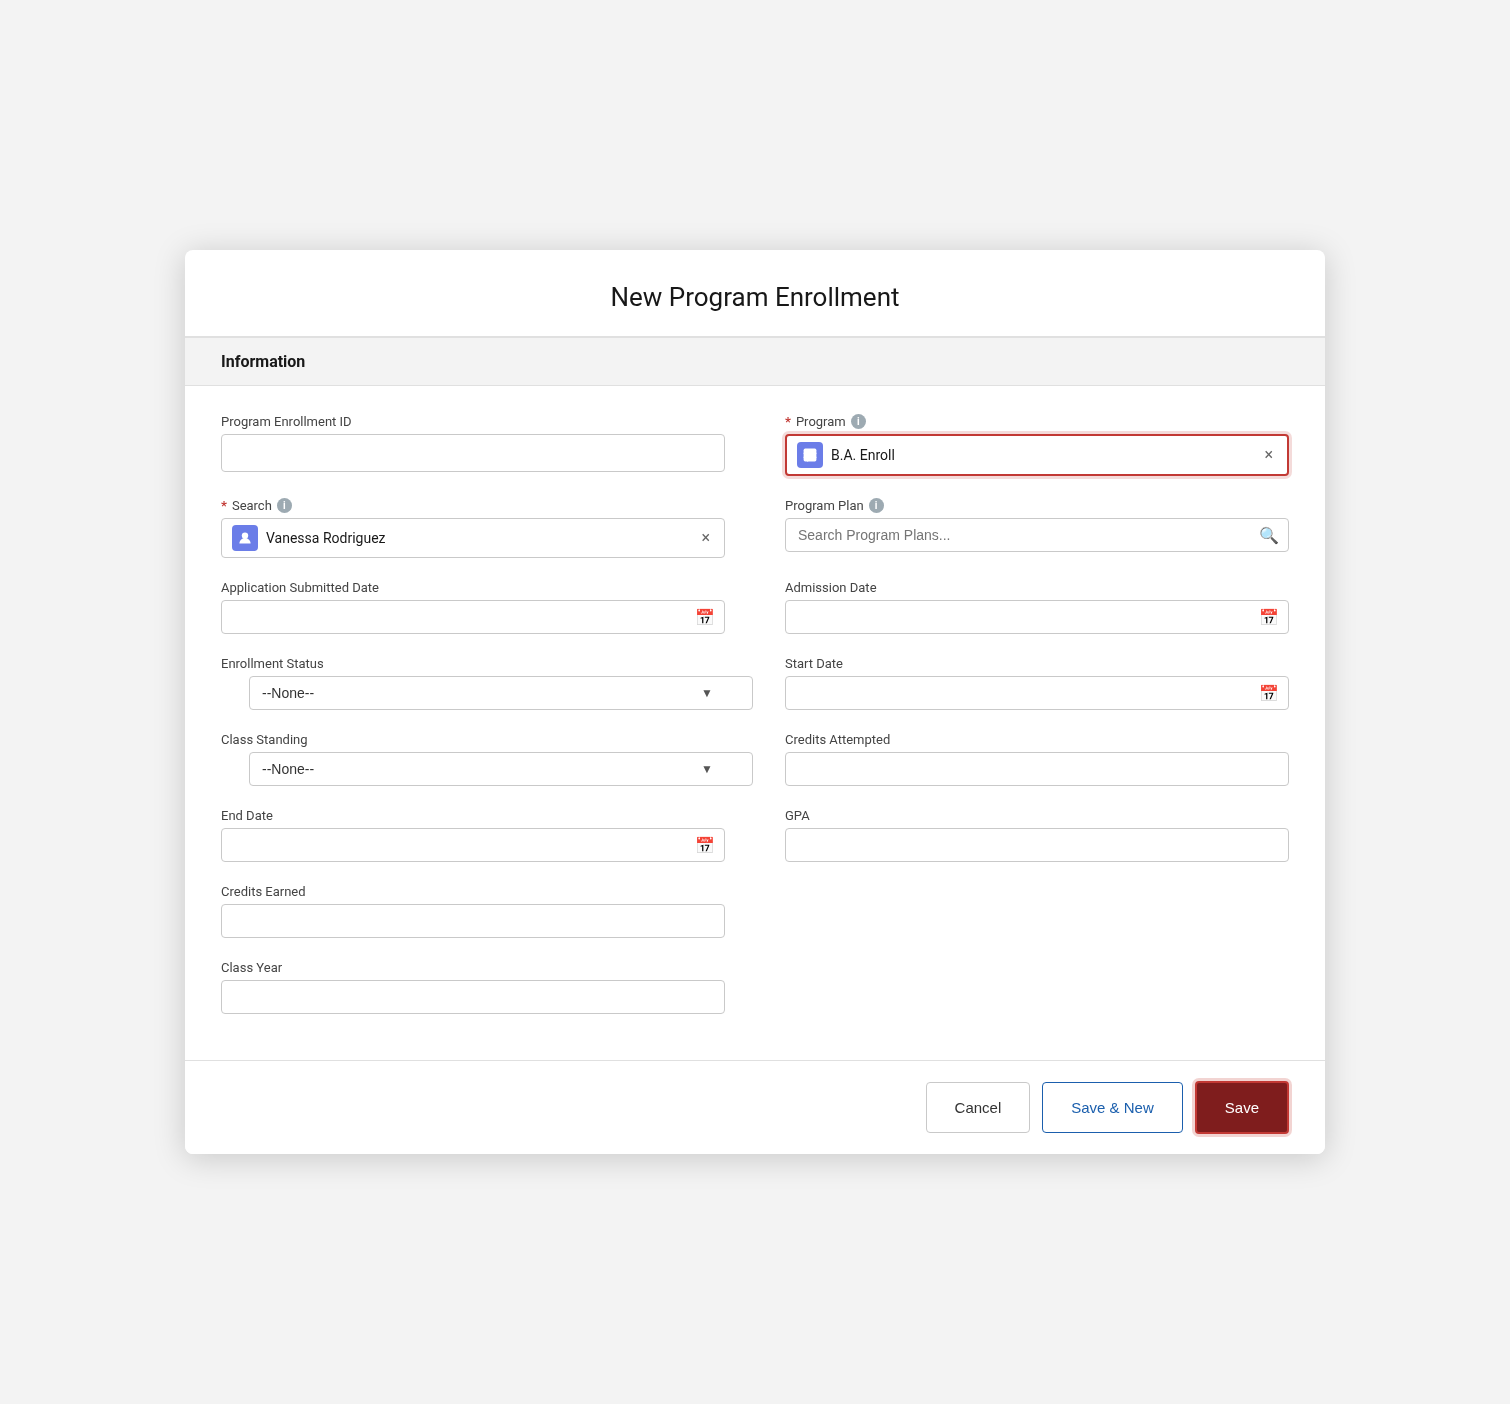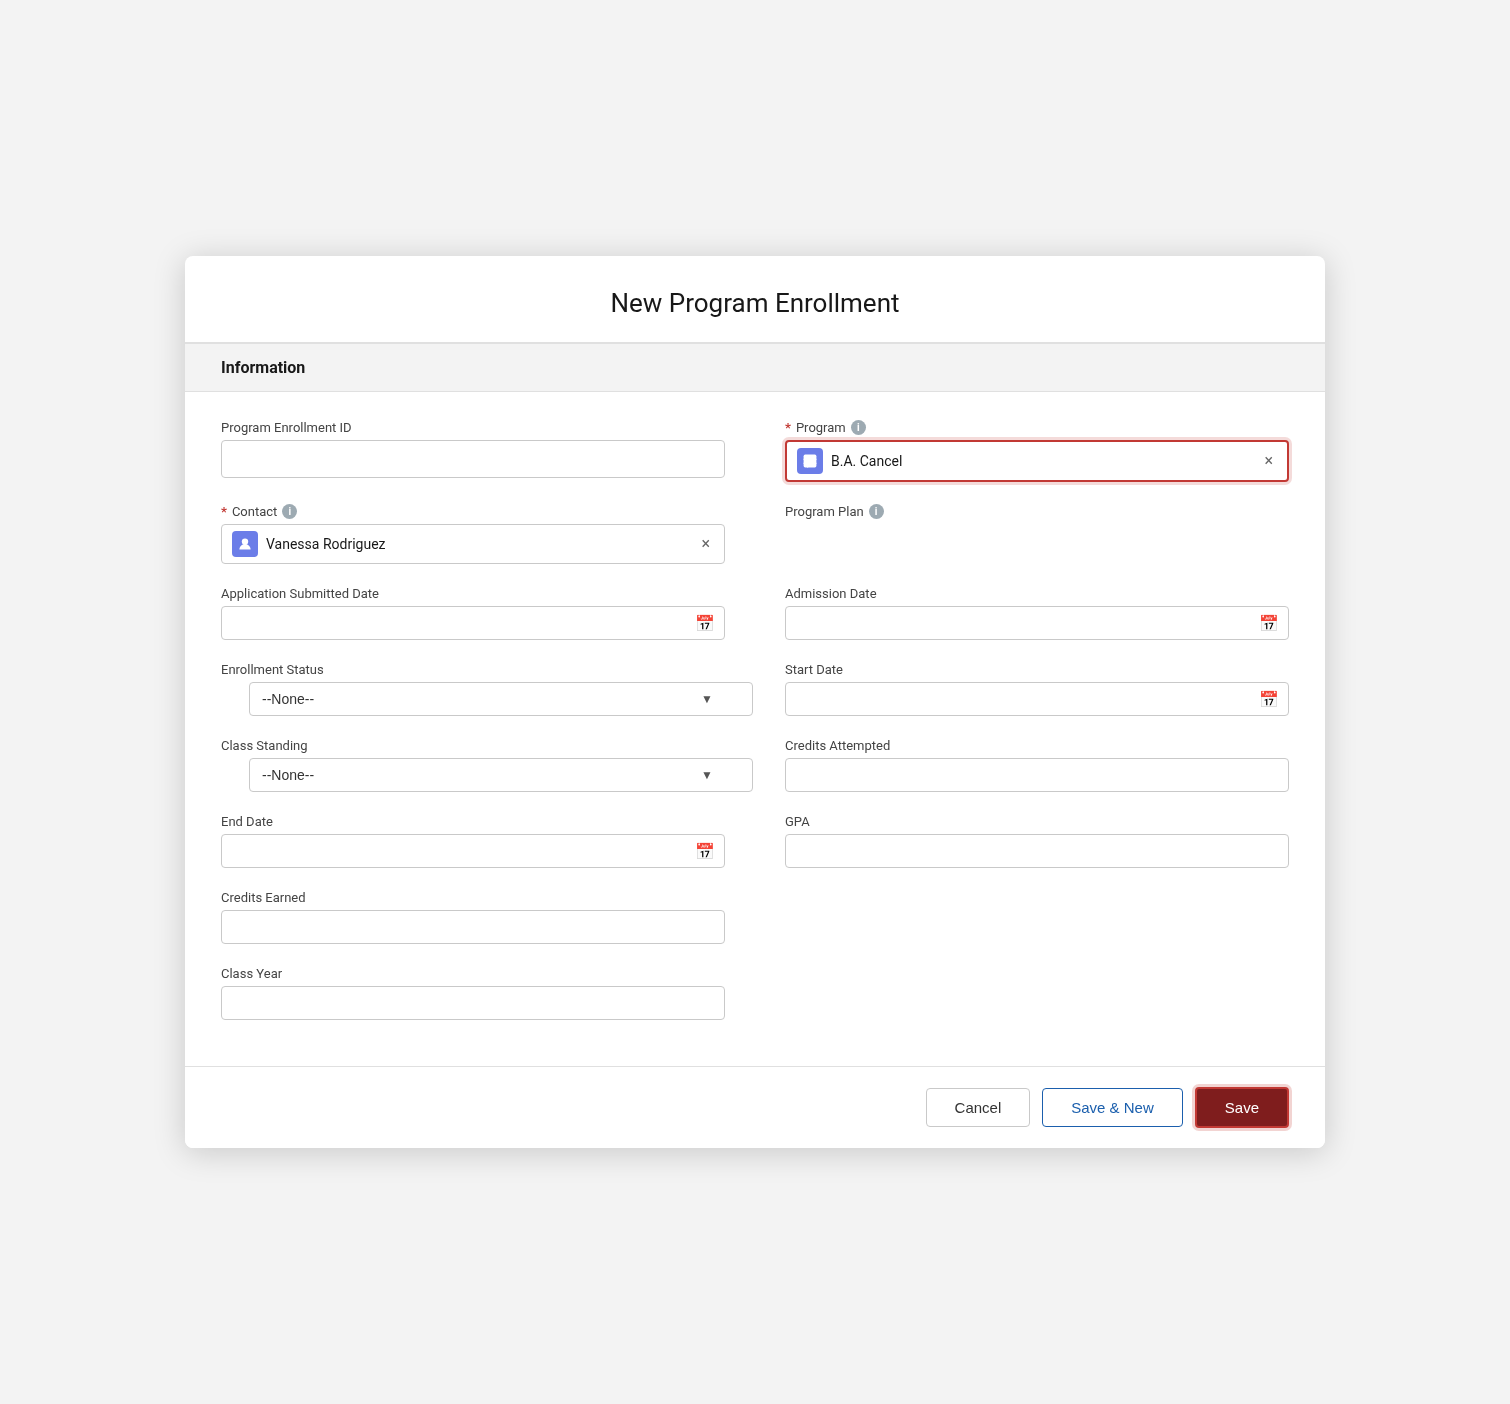--- a/index.html
+++ b/index.html
@@ -207,21 +207,21 @@
     .modal-footer {
       border-top: 1px solid #e0e0e0;
       padding: 20px 36px;
       display: flex;
       justify-content: flex-end;
       align-items: center;
       gap: 12px;
       background: #fff;
     }
     .btn {
-      padding: 10px 28px;
+      padding: 16px 28px;
       border-radius: 4px;
       font-size: 15px;
       font-weight: 500;
       cursor: pointer;
       border: 1px solid #c9c9c9;
       background: #fff;
       color: #333;
       transition: background 0.15s;
     }
     .btn-save-new {
@@ -274,48 +274,52 @@
         </div>
         <div class="lookup-field highlighted">
           <span class="lookup-icon">
             <svg viewBox="0 0 20 20">
                 <rect x="2" y="2" width="16" height="16" rx="2"></rect>
                 <line x1="2" y1="8" x2="18" y2="8" stroke="#fff" stroke-width="1.5"></line>
                 <line x1="2" y1="13" x2="18" y2="13" stroke="#fff" stroke-width="1.5"></line>
                 <line x1="7" y1="8" x2="7" y2="18" stroke="#fff" stroke-width="1.5"></line>
               </svg>
           </span>
-          <span class="lookup-value">B.A. Cancel</span>
+          <span class="lookup-value">B.A. Enroll</span>
           <span class="lookup-clear">×</span>
         </div>
       </div>
 
       <div class="form-group">
         <div class="form-label">
           <span class="required-star">*</span>
-          <span>Contact</span>
+          <span>Search</span>
           <span class="info-icon">i</span>
         </div>
         <div class="lookup-field">
           <span class="lookup-icon">
             <svg viewBox="0 0 20 20">
                 <circle cx="10" cy="7" r="4" fill="#fff"></circle>
                 <path d="M3 17c0-3.866 3.134-7 7-7s7 3.134 7 7" fill="#fff"></path>
               </svg>
           </span>
           <span class="lookup-value">Vanessa Rodriguez</span>
           <span class="lookup-clear">×</span>
         </div>
       </div>
 
       <div class="form-group">
         <div class="form-label">
           <span>Program Plan</span>
           <span class="info-icon">i</span>
         </div>
+        <div class="input-with-icon">
+          <input type="text" style="color: rgb(136, 136, 136); font-size: 14px;" placeholder="Search Program Plans...">
+          <span class="input-search-icon">🔍</span>
+        </div>
       </div>
 
 
       <div class="form-group">
         <div class="form-label">
           <span>Application Submitted Date</span>
         </div>
         <div class="input-with-icon">
           <input type="text" class="form-input" style="padding-right: 36px;">
           <span class="input-calendar-icon">📅</span>

